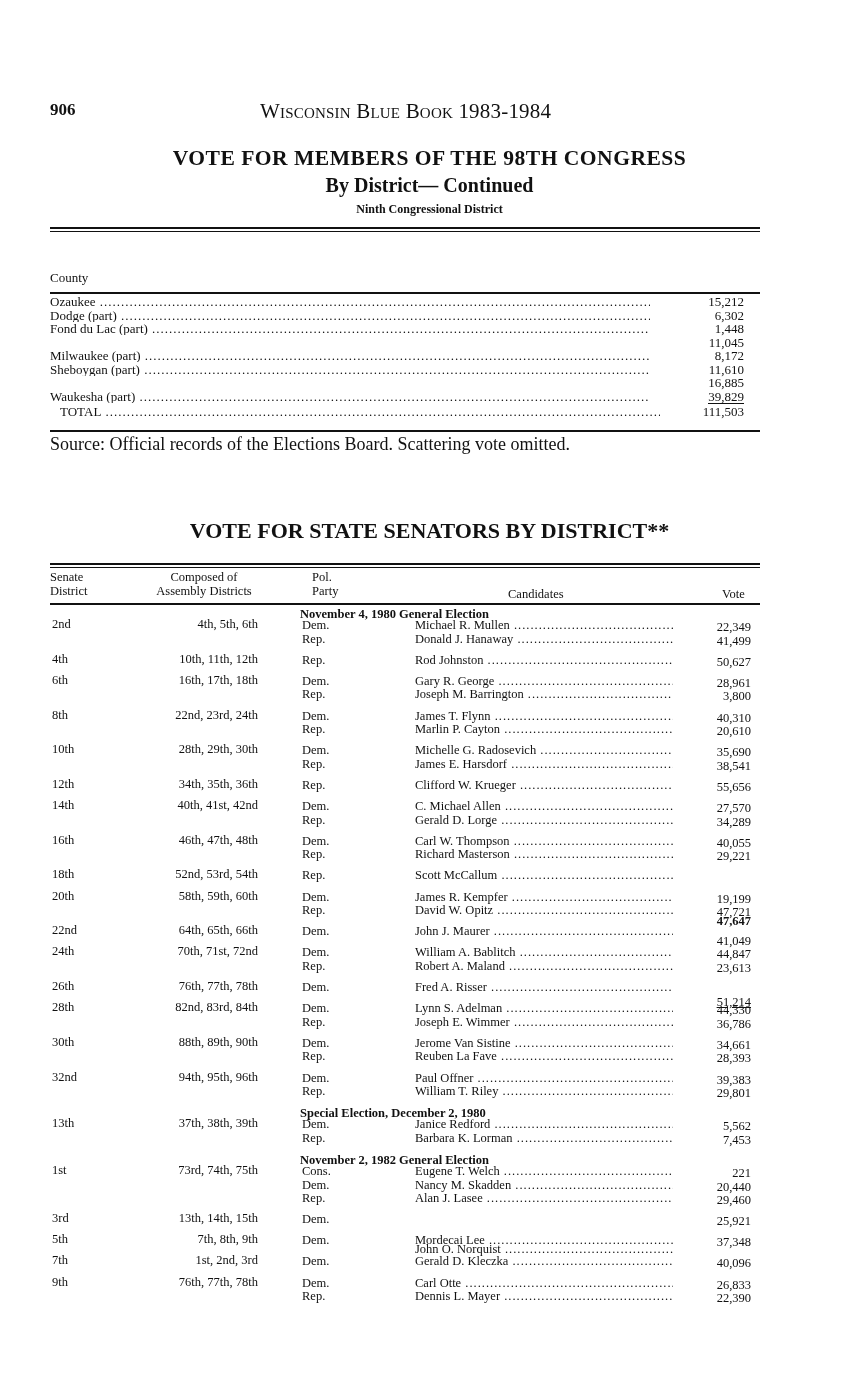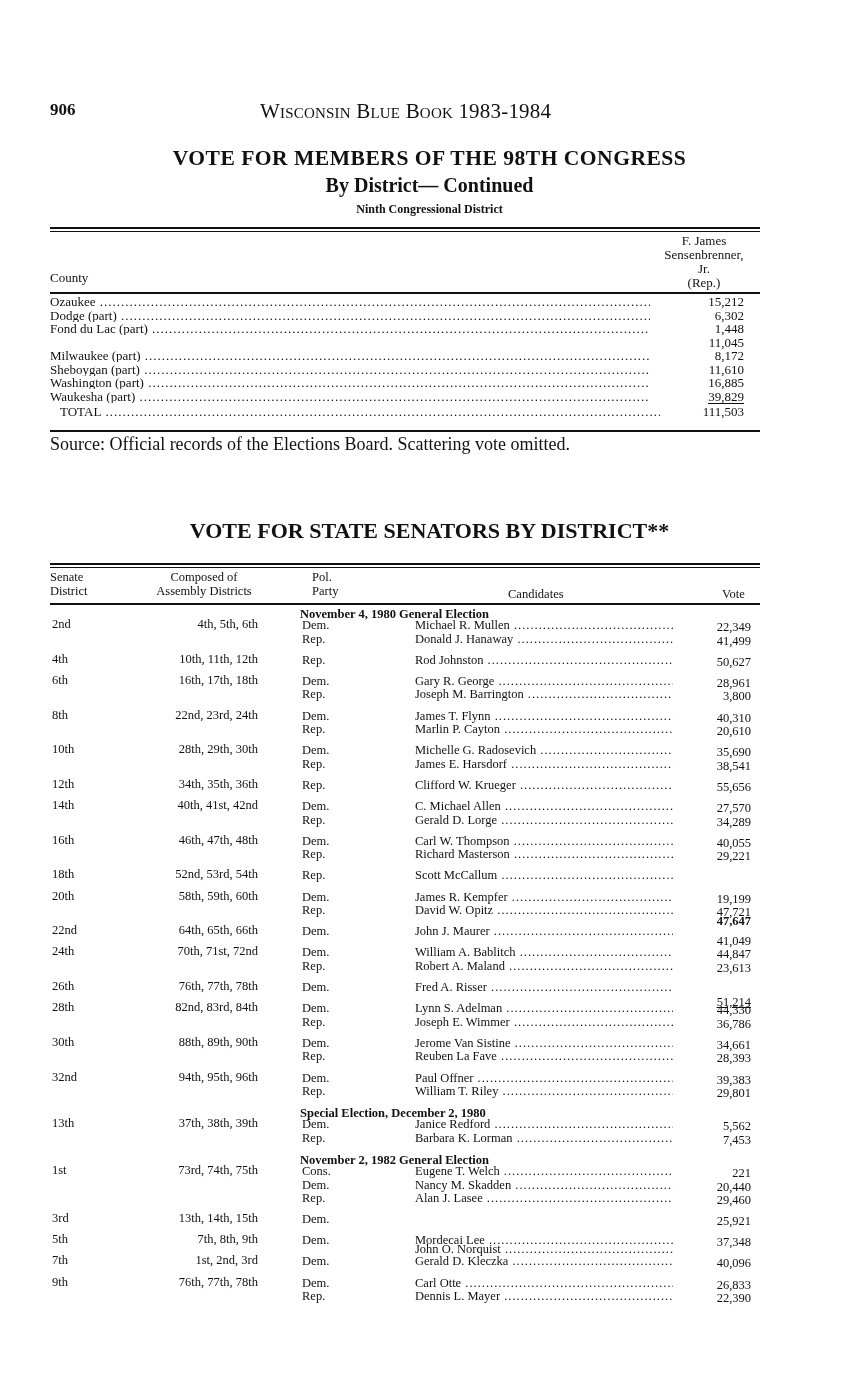--- a/index.html
+++ b/index.html
@@ -39,26 +39,20 @@
 
 <div class="abs title1">VOTE FOR MEMBERS OF THE 98TH CONGRESS</div>
 <div class="abs title2">By District— Continued</div>
 <div class="abs title3">Ninth Congressional District</div>
 
 <div class="rule" style="top:227px;height:2px;"></div>
 <div class="rule" style="top:231px;height:1px;"></div>
 
 <div class="abs ctbl-head">
   <span class="county-lbl">County</span>
-  <div class="cand-hdr">
-    <div>F. James</div>
-    <div>Sensenbrenner,</div>
-    <div>Jr.</div>
-    <div>(Rep.)</div>
-  </div>
 </div>
 <div class="rule" style="top:292px;height:1.5px;"></div>
 
 <div id="congress-rows">
     <div class="crow" style="top: 295px;">
       <span class="nm">Ozaukee</span>
       <span class="val">15,212</span>
     </div>
     <div class="crow" style="top: 308.5px;">
       <span class="nm">Dodge (part)</span>
@@ -73,21 +67,20 @@
     </div>
     <div class="crow" style="top: 349px;">
       <span class="nm">Milwaukee (part)</span>
       <span class="val">8,172</span>
     </div>
     <div class="crow" style="top: 362.5px;">
       <span class="nm">Sheboygan (part)</span>
       <span class="val">11,610</span>
     </div>
     <div class="crow" style="top: 376px;">
-      <span class="nm">Washington (part)</span>
       <span class="val">16,885</span>
     </div>
     <div class="crow" style="top: 389.5px;">
       <span class="nm">Waukesha (part)</span>
       <span class="val underline">39,829</span>
     </div>
     <div class="crow" style="top: 405px;">
       <span class="nm" style="left: 10px;">TOTAL</span>
       <span class="val">111,503</span>
     </div>

